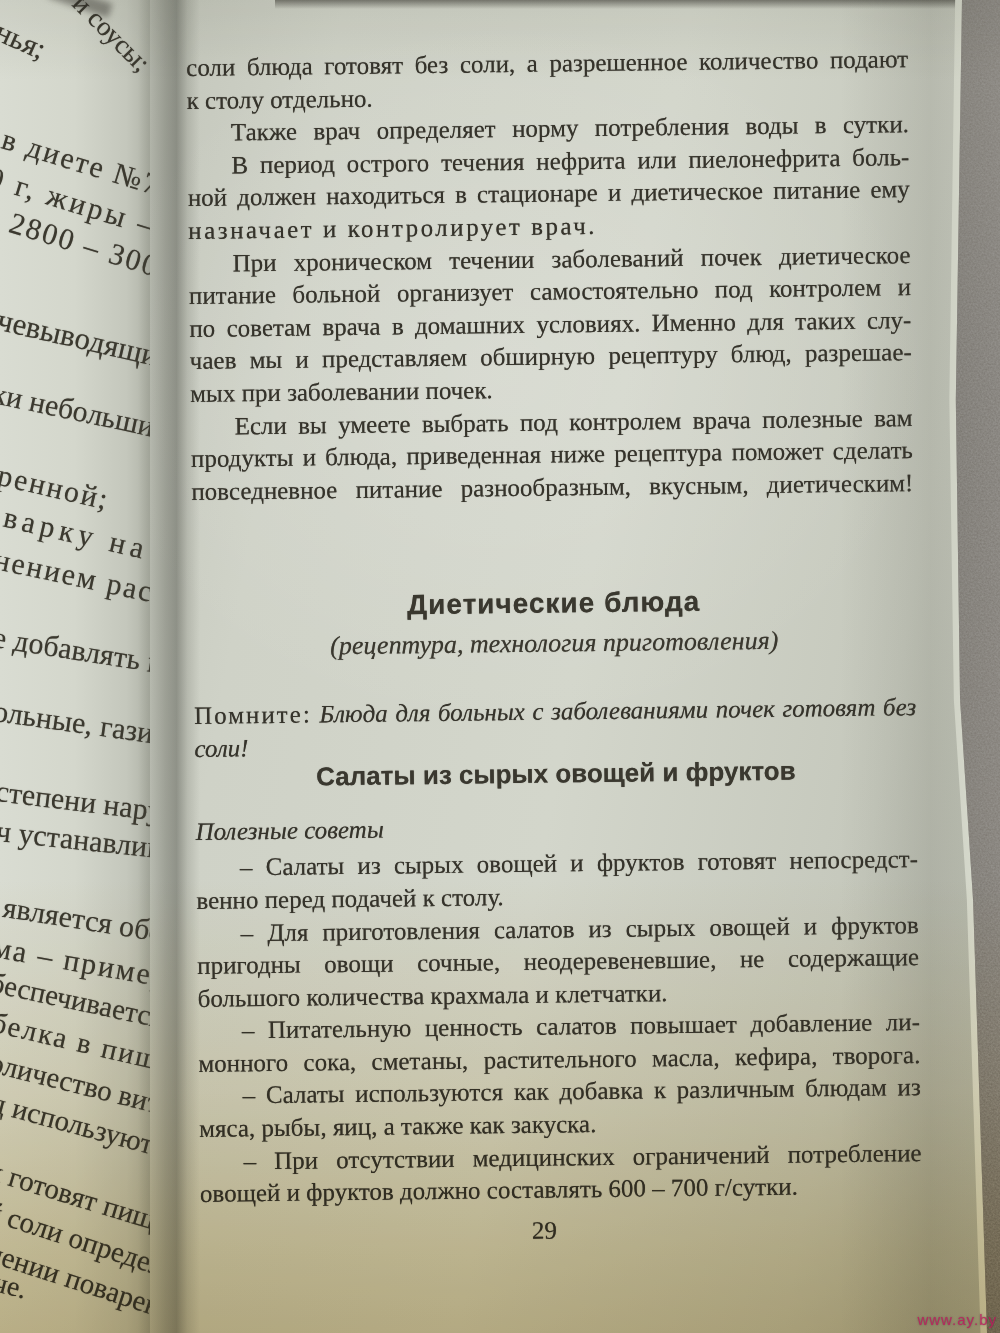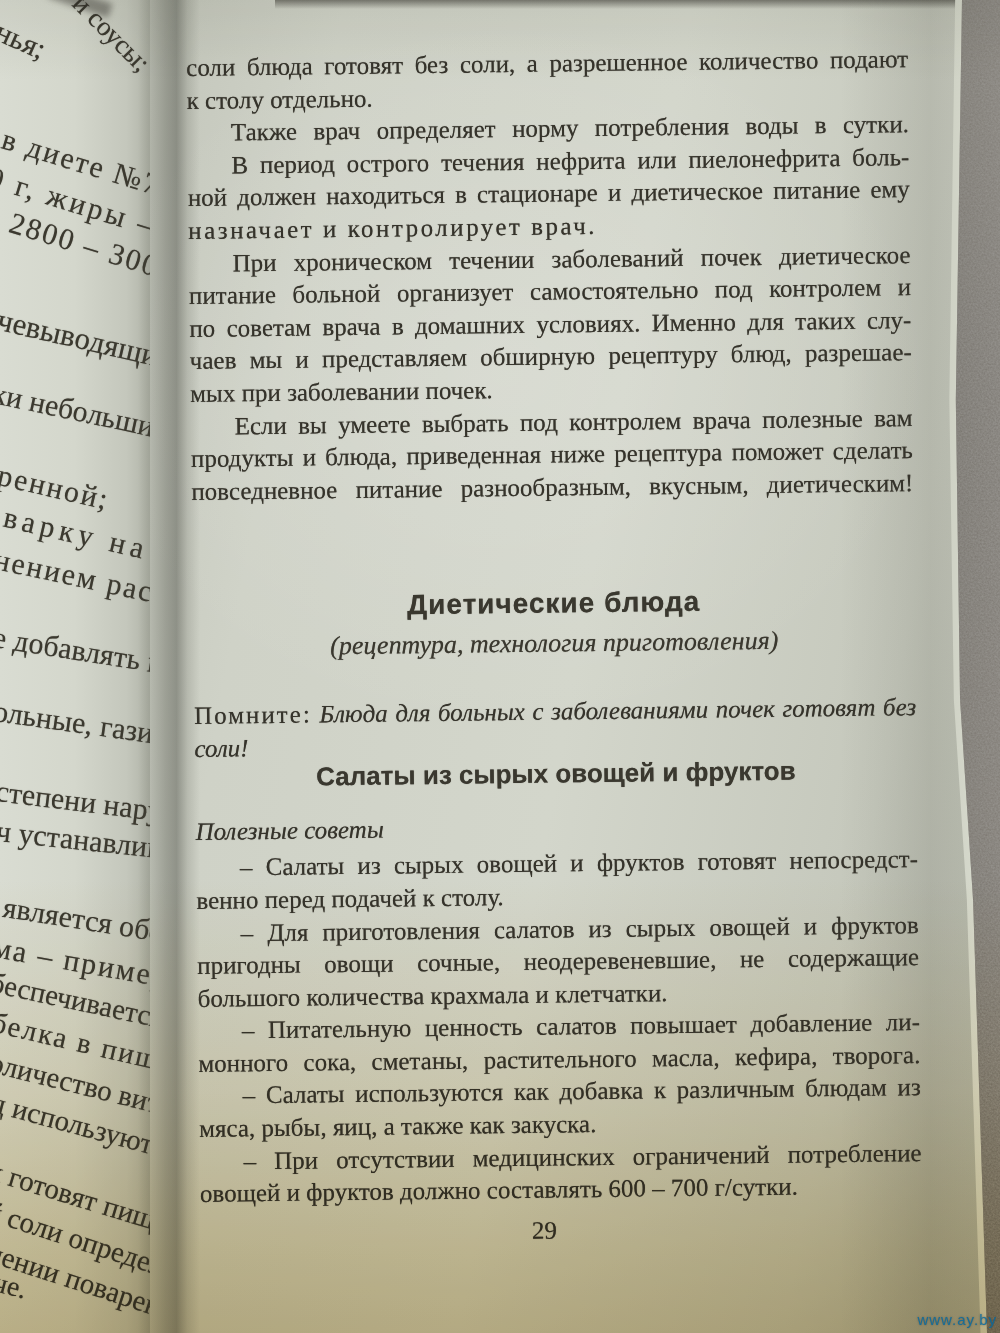--- a/index.html
+++ b/index.html
@@ -88,21 +88,21 @@
     background:linear-gradient(180deg,#f0f0ee 0%,#ffffff 6%,#ffffff 66%,#f3ecda 82%,#e2d5b2 94%,#d9caa3 100%);
     mix-blend-mode:multiply;
   }
   .side-cast{
     position:absolute;left:0;top:0;width:1000px;height:1333px;pointer-events:none;
     background:linear-gradient(90deg,rgba(60,60,50,0) 84%,rgba(60,60,50,.12) 93%,rgba(60,60,50,0) 100%);
   }
   .watermark{
     position:absolute;right:3px;bottom:5px;
     font-family:"Liberation Sans","DejaVu Sans",sans-serif;
-    font-size:15px;color:#0369a1;opacity:.85;letter-spacing:1px;
+    font-size:15px;color:#be185d;opacity:.85;letter-spacing:1px;
     text-shadow:0 0 2px rgba(55,55,50,.7);
   }
 </style>
 </head>
 <body>
 
 <div class="canvas">
 
   <div class="left-page">
     <div class="frag" style="left:4px;top:14px;font-size:30px;transform:rotate(24deg);">нья;</div>

